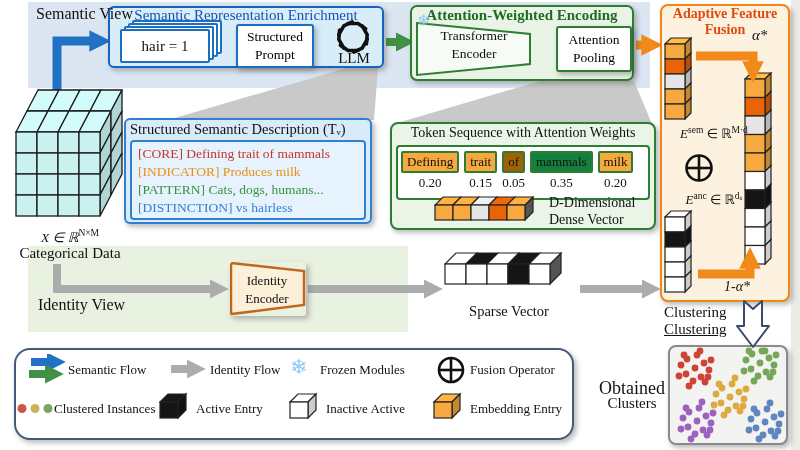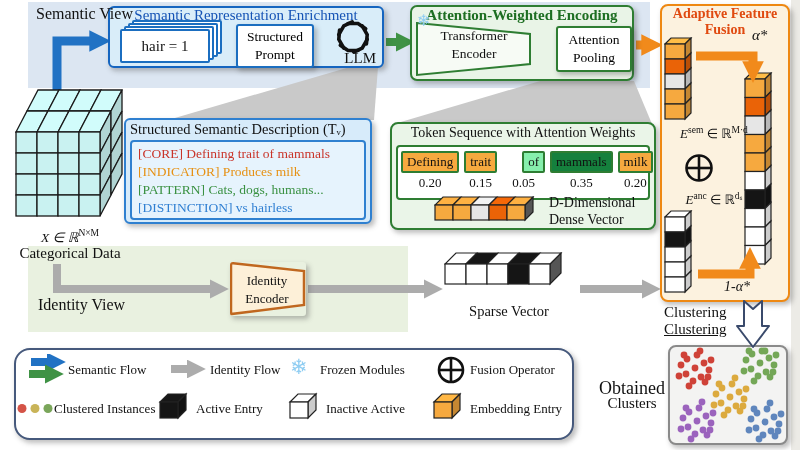--- a/index.html
+++ b/index.html
@@ -12,21 +12,21 @@
   #band-green{left:28px;top:246px;width:380px;height:86px;background:#e9f1e0;}
   #edge-strip{right:0;top:0;width:9px;height:450px;background:#ecebe6;}
   .view-label{font-size:16px;color:#111;}
   .panel{position:absolute;border-radius:6px;box-sizing:border-box;}
   #enrichment-box{left:108px;top:6px;width:276px;height:62px;background:#d9edf9;border:2.5px solid #1565c0;}
   #enrichment-title{left:108px;top:7px;width:276px;text-align:center;font-weight:normal;font-size:15px;color:#1553b5;}
   .card{position:absolute;background:#ffffff;border:2px solid #1b6ec0;border-radius:2px;}
   #card-front{left:0;top:0;width:86px;height:30px;font-size:15px;text-align:center;line-height:30px;color:#111;}
   #prompt-box{left:236px;top:24px;width:74px;height:40px;background:#ffffff;border:2px solid #1b6ec0;border-radius:3px;
       font-size:13.5px;text-align:center;line-height:1.3;display:flex;align-items:center;justify-content:center;}
-  #llm-label{left:332px;top:50px;width:44px;text-align:right;font-size:15px;color:#111;}
+  #llm-label{left:332px;top:50px;width:44px;text-align:center;font-size:15px;color:#111;}
   #attention-box{left:410px;top:5px;width:224px;height:76px;background:#e9f4e7;border:2.5px solid #2e7d32;border-radius:7px;}
   #attention-title{left:410px;top:7px;width:224px;text-align:center;font-weight:bold;font-size:15px;color:#1d6e22;}
   #encoder-text{left:418px;top:27px;width:112px;text-align:center;font-size:13.5px;line-height:1.35;color:#111;}
   #snowflake-enc{left:417px;top:11px;font-size:16px;color:#8fcdf2;}
   #pooling-box{left:556px;top:26px;width:72px;height:42px;background:#ffffff;border:2px solid #2e7d32;border-radius:3px;
       font-size:13.5px;text-align:center;display:flex;align-items:center;justify-content:center;line-height:1.3;}
   #fusion-panel{left:660px;top:4px;width:130px;height:298px;background:#fcf2df;border:2.5px solid #ee8812;border-radius:8px;}
   #fusion-title1{left:660px;top:6px;width:130px;text-align:center;font-weight:bold;font-size:14px;color:#e04a10;}
   #fusion-title2{left:660px;top:22px;width:130px;text-align:center;font-weight:bold;font-size:14px;color:#e04a10;}
   #alpha-label{left:752px;top:27px;width:36px;font-size:15px;font-style:italic;color:#111;}
@@ -150,21 +150,21 @@
 <div id="token-inner" class="abs" style="z-index:5">
     <div class="tok">
       <div class="chip" style="background: rgb(246, 169, 63);">Defining</div>
       <div class="wt">0.20</div>
     </div>
     <div class="tok">
       <div class="chip" style="background: rgb(246, 169, 63);">trait</div>
       <div class="wt">0.15</div>
     </div>
     <div class="tok">
-      <div class="chip" style="background: #86efac; margin-left: 20px;">of</div>
+      <div class="chip" style="background: #a16207;">of</div>
       <div class="wt">0.05</div>
     </div>
     <div class="tok">
       <div class="chip" style="background: #15803d;">mammals</div>
       <div class="wt">0.35</div>
     </div>
     <div class="tok">
       <div class="chip" style="background: rgb(246, 169, 63);">milk</div>
       <div class="wt">0.20</div>
     </div>

